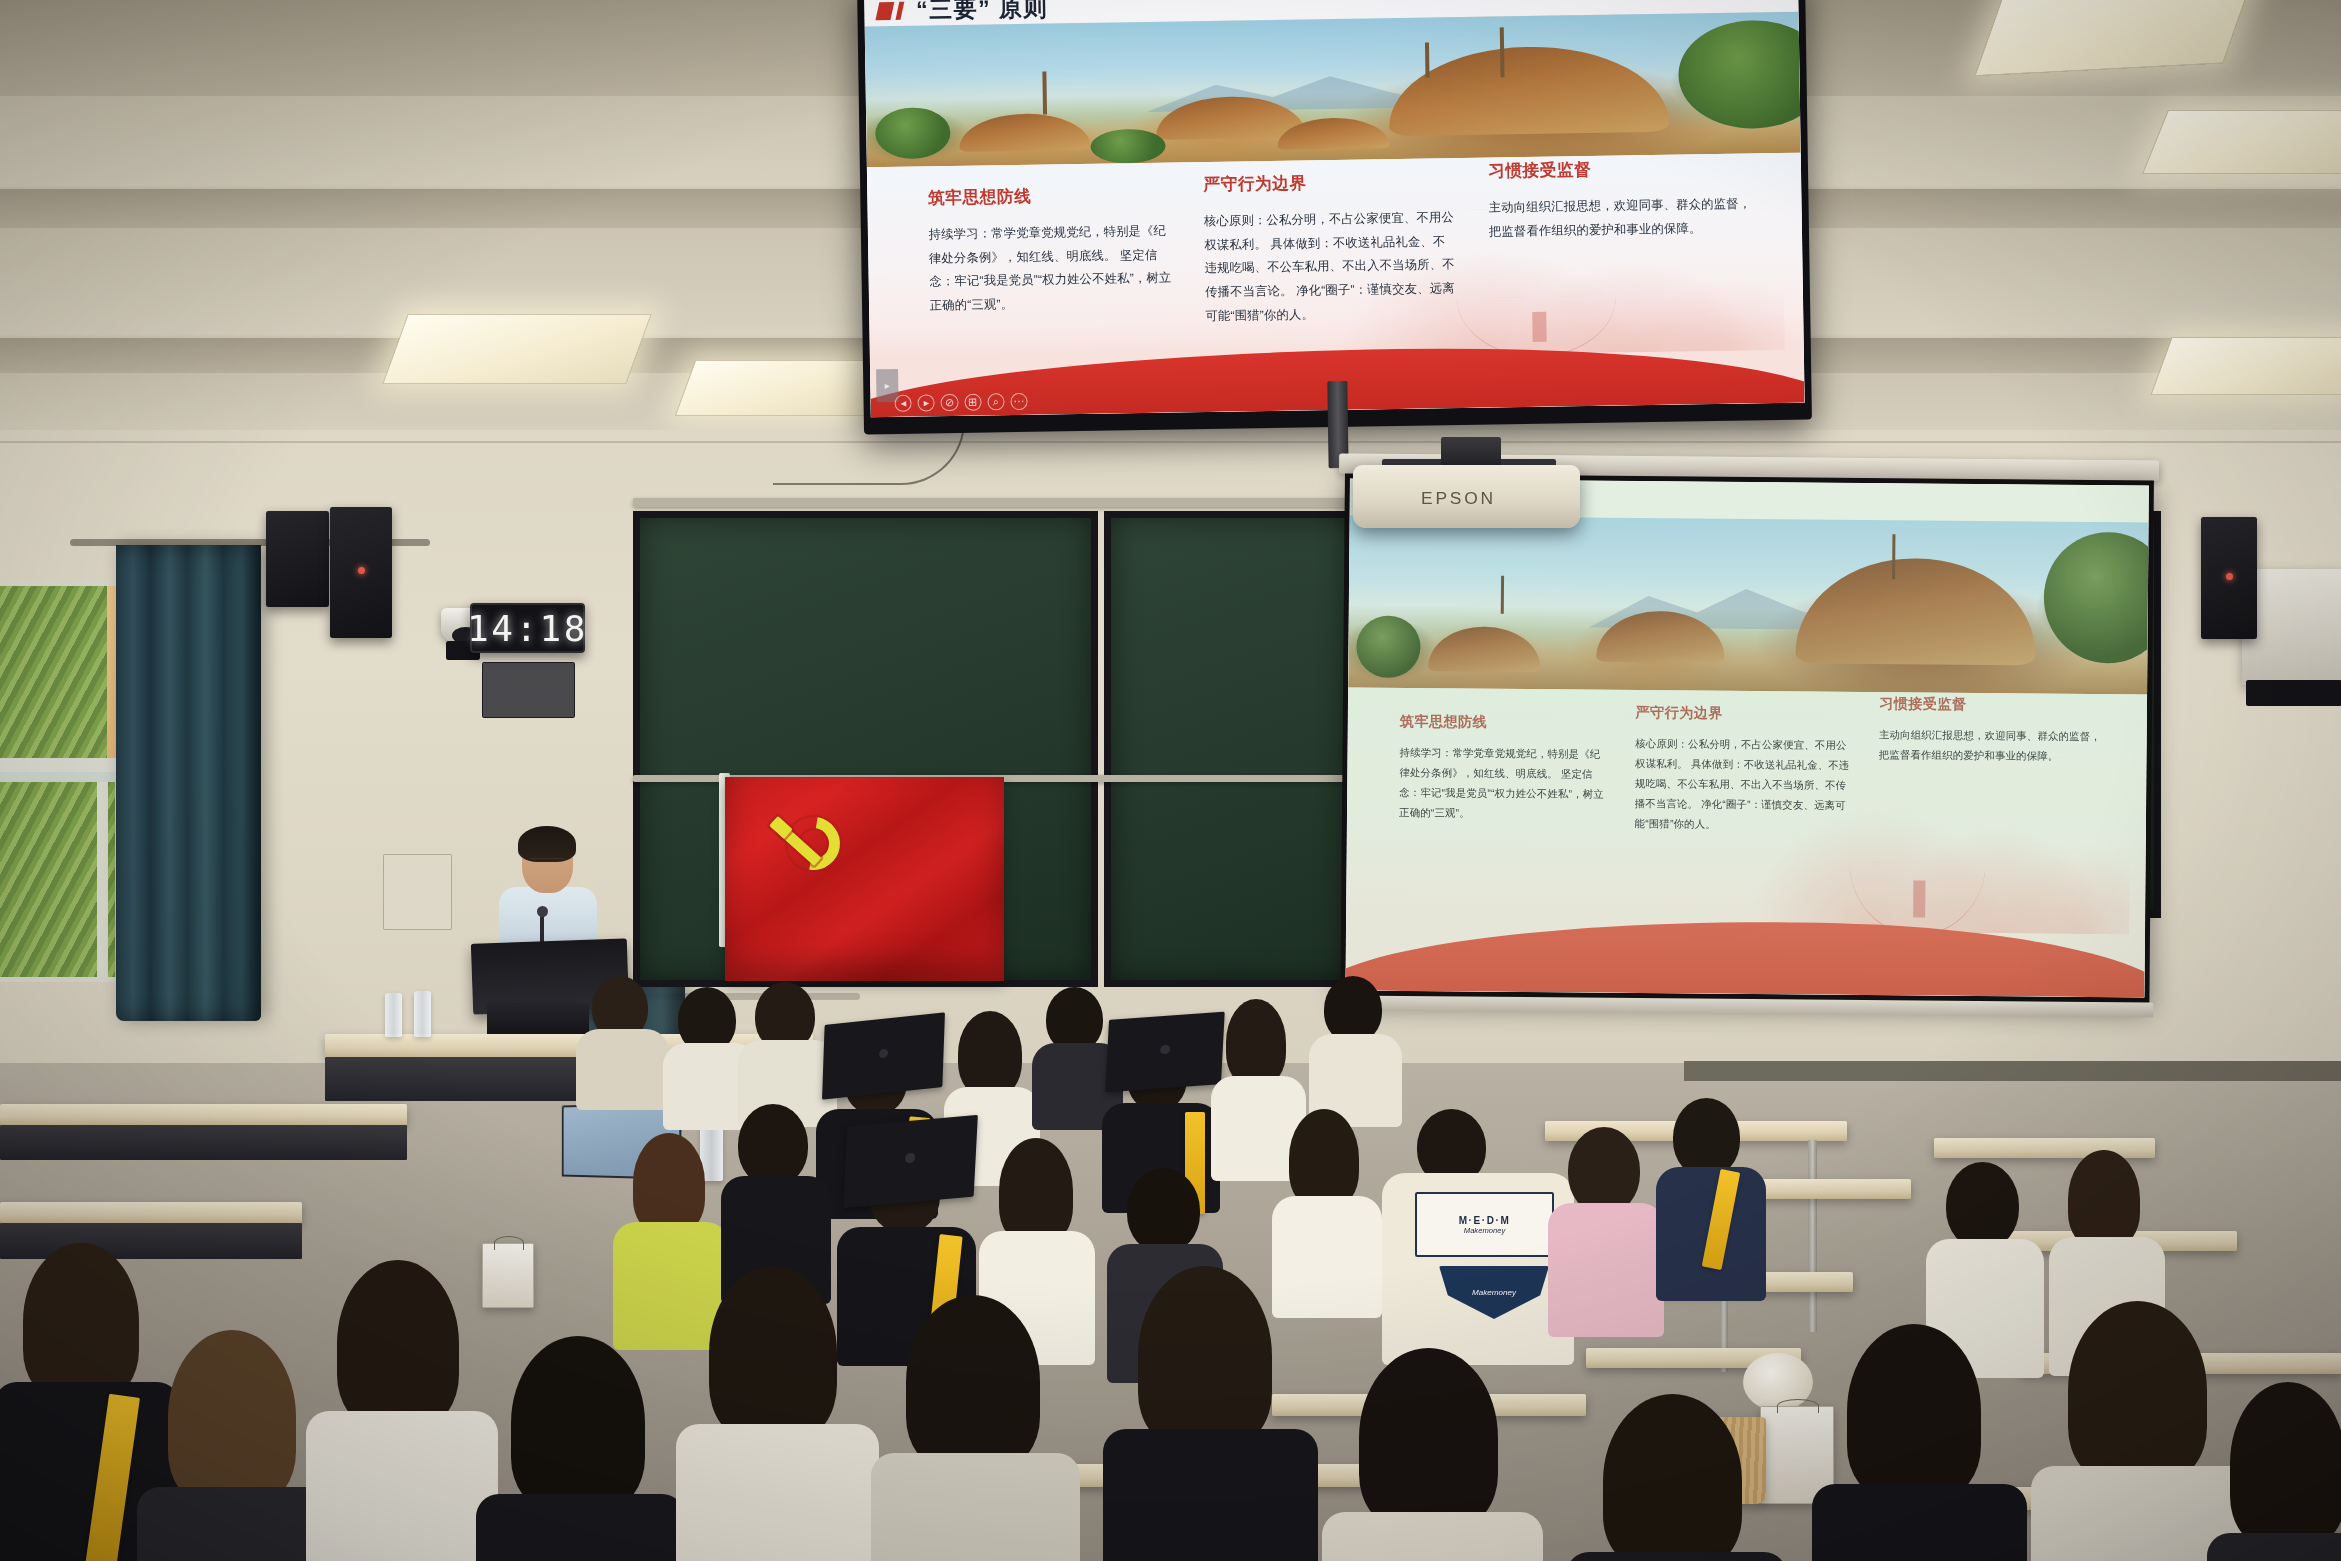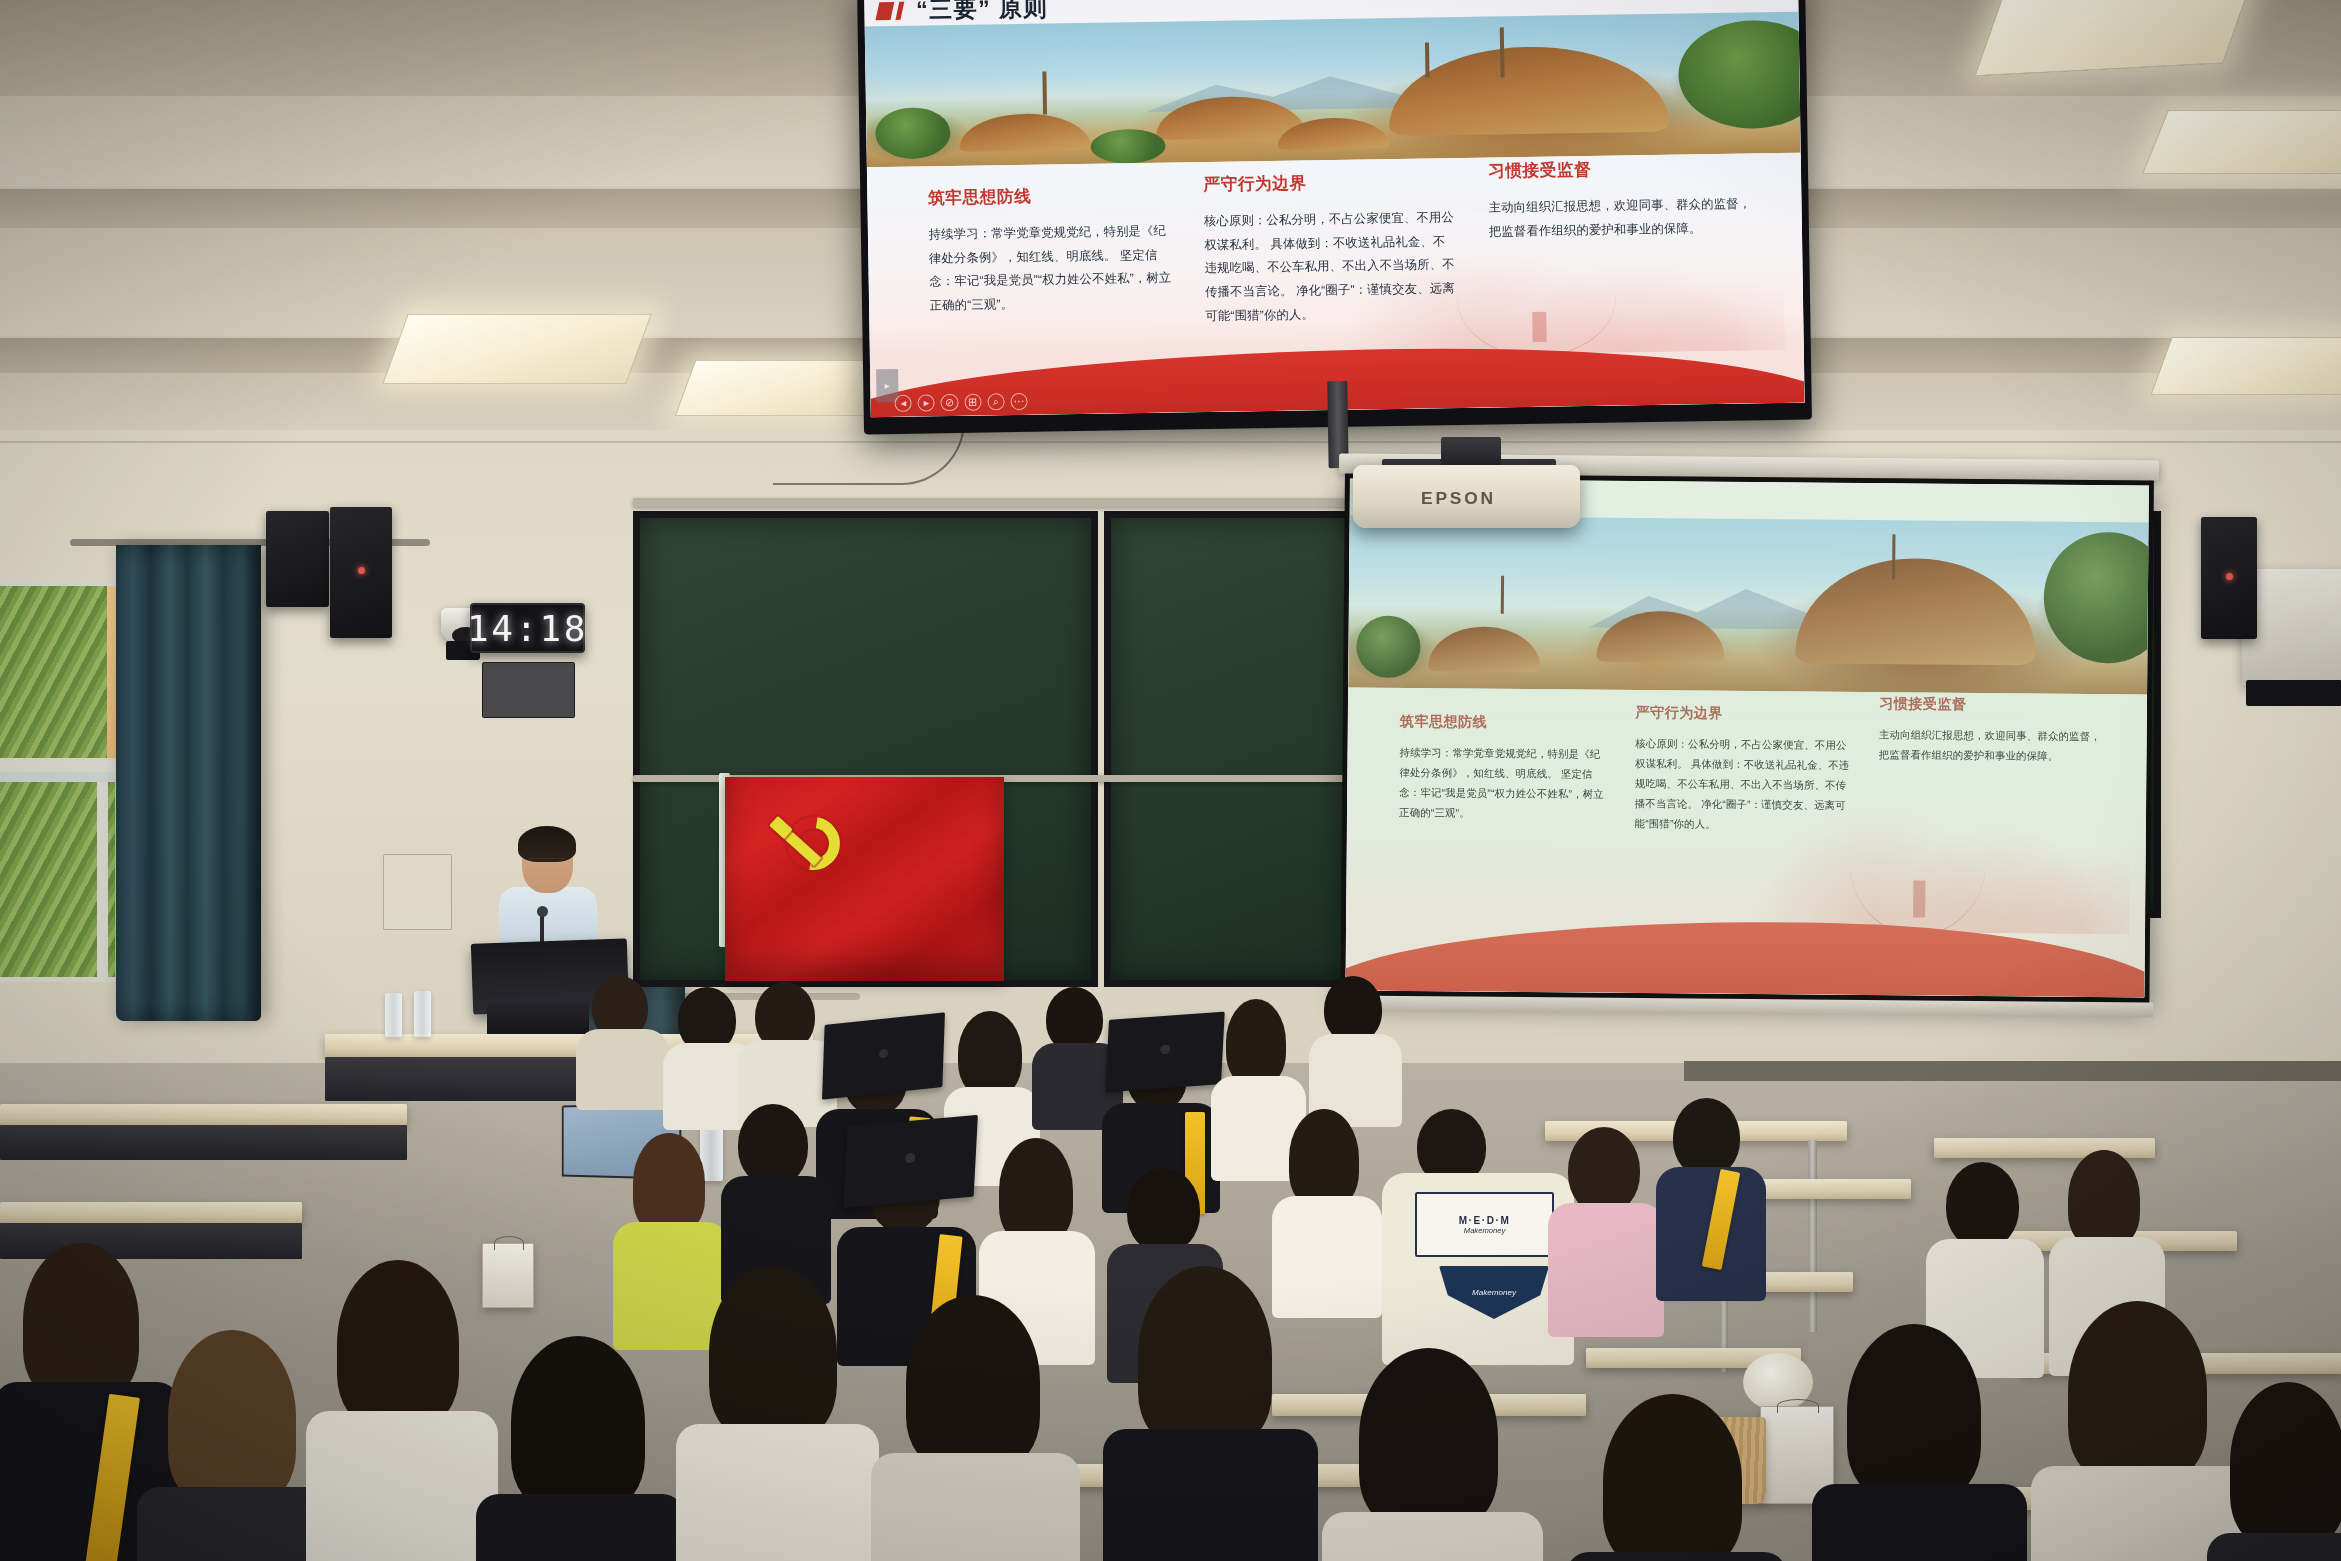--- a/index.html
+++ b/index.html
@@ -183,21 +183,21 @@
              border-radius:3.5px; box-shadow:0 4.6px 11.6px rgba(0,0,0,.30); }
   .wall-plate { position:absolute; border:1.7px solid rgba(120,112,96,.45);
                 background:rgba(255,255,255,.07); border-radius:1.7px; }
 
   
   .projector { position:absolute; left:1353px; top:465px; width:227px; height:63px;
                background:linear-gradient(180deg,#f0ebdd,#ddd6c4 60%,#c2bba9);
                border-radius:9.3px 9.3px 12.8px 12.8px;
                box-shadow:0 7px 17.4px rgba(0,0,0,.42); z-index:6; }
   .projector .brand { position:absolute; left:30%; top:36%; font-size:17.4px;
-                      color:#5d5647; letter-spacing:.16em; font-weight:700; }
+                      color:#5d5647; letter-spacing:.16em; font-weight:400; }
   .proj-mount { position:absolute; left:1441px; top:437px; width:60px; height:33px;
                 background:linear-gradient(180deg,#3a3a3e,#202024); border-radius:2.3px; z-index:6; }
   .proj-arm { position:absolute; left:1382px; top:459px; width:174px; height:9.3px;
               background:#33333a; border-radius:2.3px; z-index:5; }
 
   
   .flag { position:absolute; left:725px; top:777px; width:279px; height:204px;
           background:linear-gradient(145deg,#c41c1c 0%,#d72222 22%,#b81717 42%,
                      #cf2020 60%,#ad1414 78%,#c21b1b 100%);
           box-shadow:inset 0 -16.3px 30px rgba(0,0,0,.30), 0 4.6px 12.8px rgba(0,0,0,.30); }

